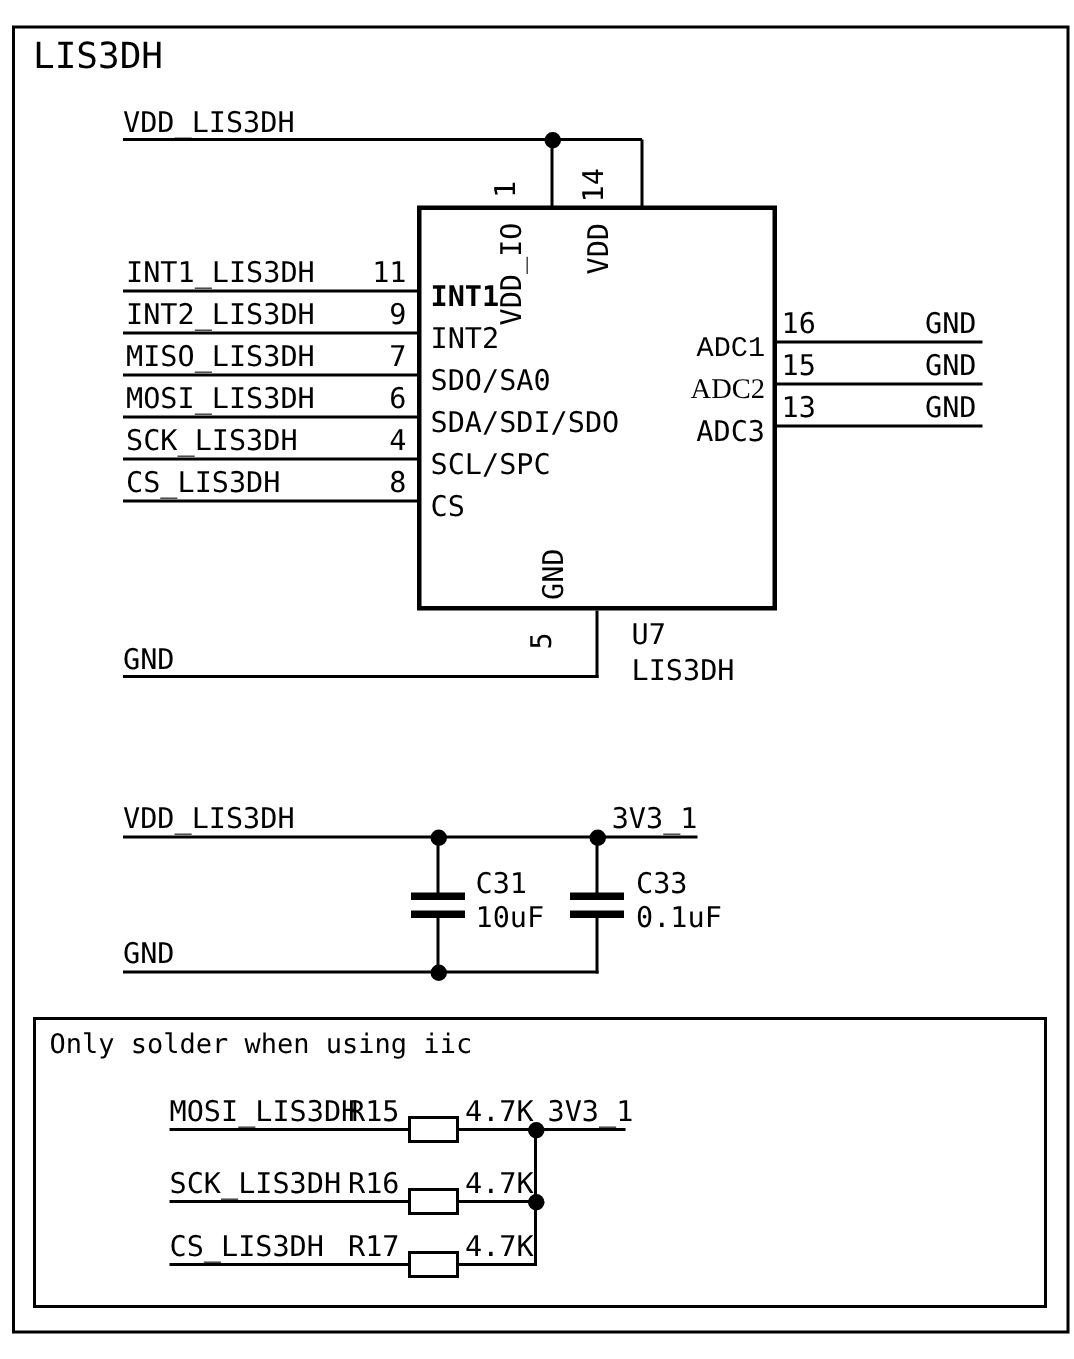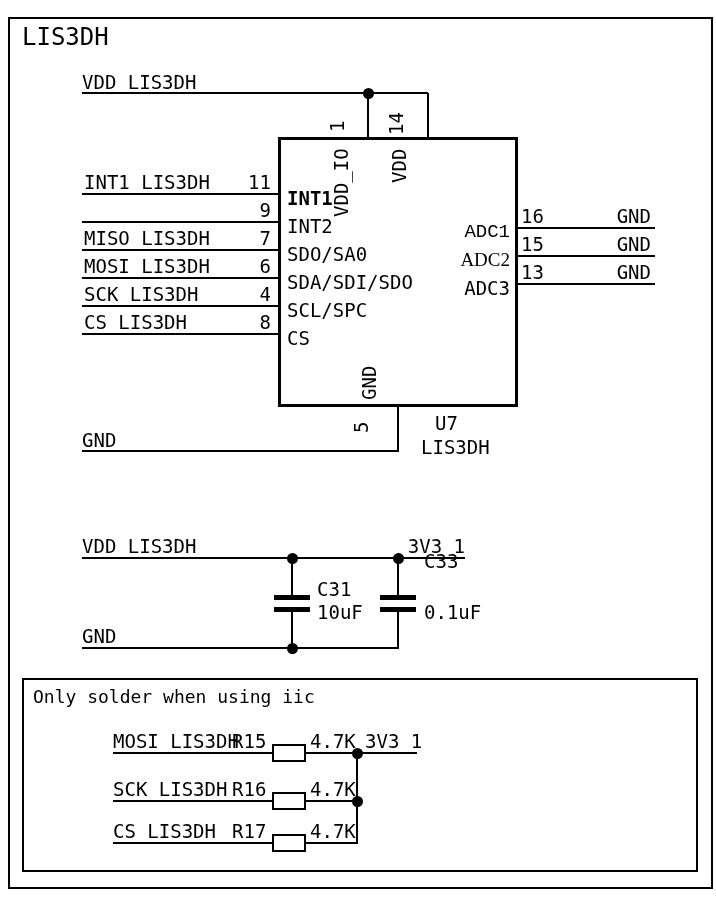--- a/index.html
+++ b/index.html
@@ -31,31 +31,32 @@
   <div class="dot" style="left:368px;top:93px;"></div>
   <div class="w" style="left:367px;top:93px;width:2px;height:45px;"></div>
   <div class="w" style="left:427px;top:93px;width:2px;height:45px;"></div>
   <div class="vt" style="left:348px;top:110px;">1</div>
   <div class="vt" style="left:407px;top:113px;">14</div>
 
   <div class="rect-thick" style="left:278px;top:137px;width:240px;height:270px;"></div>
   <div class="vt" style="left:352px;top:195px;">VDD_IO</div>
   <div class="vt" style="left:410px;top:161px;">VDD</div>
   <div class="vt" style="left:380px;top:378px;">GND</div>
-  <div class="t" style="left:435px;top:412px;">U7</div>
+  <div class="t" style="left:421px;top:412px;">U7</div>
   <div class="t" style="left:421px;top:436px;">LIS3DH</div>
 
   <div class="w" style="left:82px;top:193px;width:196px;height:2px;"></div>
   <div class="w" style="left:82px;top:221px;width:196px;height:2px;"></div>
   <div class="w" style="left:82px;top:249px;width:196px;height:2px;"></div>
   <div class="w" style="left:82px;top:277px;width:196px;height:2px;"></div>
   <div class="w" style="left:82px;top:305px;width:196px;height:2px;"></div>
   <div class="w" style="left:82px;top:333px;width:196px;height:2px;"></div>
 
   <div class="t" style="left:84px;top:171px;">INT1_LIS3DH</div>
+  <div class="t" style="left:84px;top:199px;">INT2_LIS3DH</div>
   <div class="t" style="left:84px;top:227px;">MISO_LIS3DH</div>
   <div class="t" style="left:84px;top:255px;">MOSI_LIS3DH</div>
   <div class="t" style="left:84px;top:283px;">SCK_LIS3DH</div>
   <div class="t" style="left:84px;top:311px;">CS_LIS3DH</div>
 
   <div class="t tr" style="left:211px;top:171px;width:60px;">11</div>
   <div class="t tr" style="left:211px;top:199px;width:60px;">9</div>
   <div class="t tr" style="left:211px;top:227px;width:60px;">7</div>
   <div class="t tr" style="left:211px;top:255px;width:60px;">6</div>
   <div class="t tr" style="left:211px;top:283px;width:60px;">4</div>
@@ -96,21 +97,21 @@
   <div class="plate" style="left:274px;top:595px;width:36px;height:5px;"></div>
   <div class="plate" style="left:274px;top:607px;width:36px;height:5px;"></div>
   <div class="w" style="left:291px;top:612px;width:2px;height:37px;"></div>
   <div class="t" style="left:317px;top:578px;">C31</div>
   <div class="t" style="left:317px;top:601px;">10uF</div>
 
   <div class="w" style="left:397px;top:558px;width:2px;height:38px;"></div>
   <div class="plate" style="left:380px;top:595px;width:36px;height:5px;"></div>
   <div class="plate" style="left:380px;top:607px;width:36px;height:5px;"></div>
   <div class="w" style="left:397px;top:612px;width:2px;height:37px;"></div>
-  <div class="t" style="left:424px;top:550px;">C33</div>
+  <div class="t" style="left:424px;top:578px;">C33</div>
   <div class="t" style="left:424px;top:601px;">0.1uF</div>
 
   <div class="t" style="left:82px;top:625px;">GND</div>
   <div class="w" style="left:82px;top:647px;width:317px;height:2px;"></div>
   <div class="dot" style="left:292px;top:648px;"></div>
 
   <div class="rect" style="left:22px;top:678px;width:676px;height:194px;"></div>
   <div class="note" style="left:33px;top:686px;">Only solder when using iic</div>
 
   <div class="t" style="left:113px;top:730px;">MOSI_LIS3DH</div>

